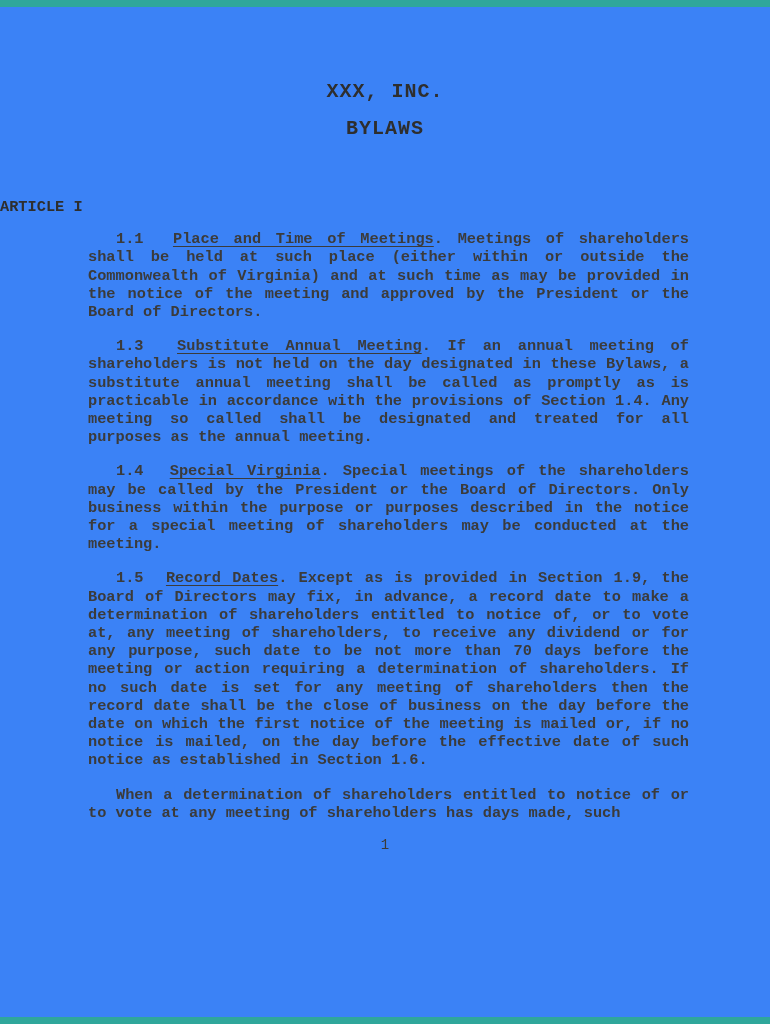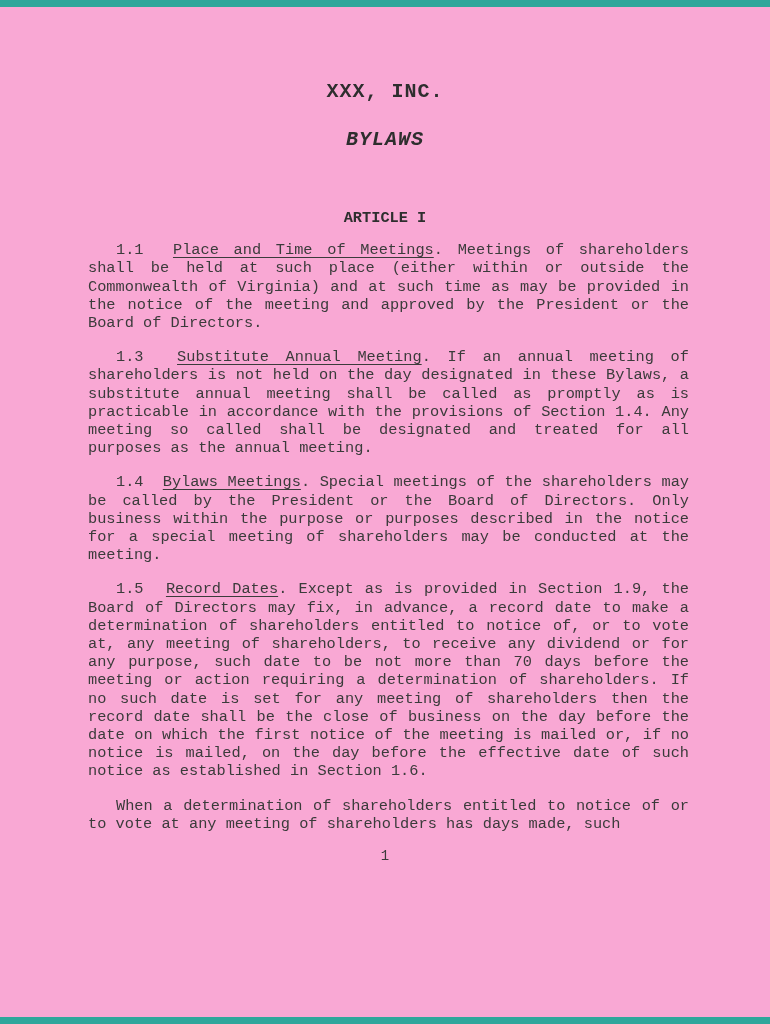--- a/index.html
+++ b/index.html
@@ -4,21 +4,21 @@
 <style>
   html, body {
     margin: 0;
     padding: 0;
     background: #ffffff;
   }
   .page {
     position: relative;
     width: 770px;
     height: 1024px;
-    background: #f9a8d4;
+    background: #3b82f6;
     overflow: hidden;
     font-family: "Liberation Mono", "DejaVu Sans Mono", monospace;
     color: #3b3b3b;
   }
   .edge-bar {
     position: absolute;
     left: 0;
     width: 770px;
     height: 7px;
   }
@@ -29,37 +29,38 @@
     padding-top: 80px;
   }
   .title {
     text-align: center;
     font-weight: bold;
     font-size: 20px;
     line-height: 24px;
     letter-spacing: 1px;
     color: #2e2e2e;
   }
-  .title.second { margin-top: 24px; font-style: italic; }
+  .title.second { margin-top: 13px; }
 
   .article-head {
     margin-top: 57px;
-    text-align: center;
+    text-align: left;
     font-weight: bold;
     font-size: 15.3px;
     line-height: 18.2px;
     color: #2e2e2e;
   }
 
   .body-col {
     margin: 14px auto 0 88px;
     width: 601px;
     font-size: 15.3px;
     line-height: 18.2px;
     text-align: justify;
+    font-weight: bold;
   }
   .para {
     margin: 16px 0 0 0;
     text-indent: 28px;
   }
   .para:first-child { margin-top: 0; }
   .u {
     text-decoration: underline;
     text-underline-offset: 3px;
   }
@@ -81,21 +82,21 @@
     <div class="title">XXX, INC.</div>
     <div class="title second">BYLAWS</div>
 
     <div class="article-head">
       <div>ARTICLE I</div>
     </div>
 
     <div class="body-col">
         <p class="para"><span>1.1&nbsp; </span><span class="u">Place and Time of Meetings</span><span>. Meetings of shareholders shall be held at such place (either within or outside the Commonwealth of Virginia) and at such time as may be provided in the notice of the meeting and approved by the President or the Board of Directors.</span></p>
         <p class="para"><span>1.3&nbsp; </span><span class="u">Substitute Annual Meeting</span><span>. If an annual meeting of shareholders is not held on the day designated in these Bylaws, a substitute annual meeting shall be called as promptly as is practicable in accordance with the provisions of Section 1.4. Any meeting so called shall be designated and treated for all purposes as the annual meeting.</span></p>
-        <p class="para"><span>1.4&nbsp; </span><span class="u">Bylaws Meetings</span><span>. Special meetings of the shareholders may be called by the President or the Board of Directors. Only business within the purpose or purposes described in the notice for a special meeting of shareholders may be conducted at the meeting.</span></p>
+        <p class="para"><span>1.4&nbsp; </span><span class="u">Special Virginia</span><span>. Special meetings of the shareholders may be called by the President or the Board of Directors. Only business within the purpose or purposes described in the notice for a special meeting of shareholders may be conducted at the meeting.</span></p>
         <p class="para"><span>1.5&nbsp; </span><span class="u">Record Dates</span><span>. Except as is provided in Section 1.9, the Board of Directors may fix, in advance, a record date to make a determination of shareholders entitled to notice of, or to vote at, any meeting of shareholders, to receive any dividend or for any purpose, such date to be not more than 70 days before the meeting or action requiring a determination of shareholders. If no such date is set for any meeting of shareholders then the record date shall be the close of business on the day before the date on which the first notice of the meeting is mailed or, if no notice is mailed, on the day before the effective date of such notice as established in Section 1.6.</span></p>
         <p class="para"><span>When a determination of shareholders entitled to notice of or to vote at any meeting of shareholders has days made, such</span></p>
       </div>
 
     <div class="page-num">1</div>
   </div>
 
   <div class="edge-bar bottom" style="background: rgb(47, 167, 155);"></div>
 
 </div>

